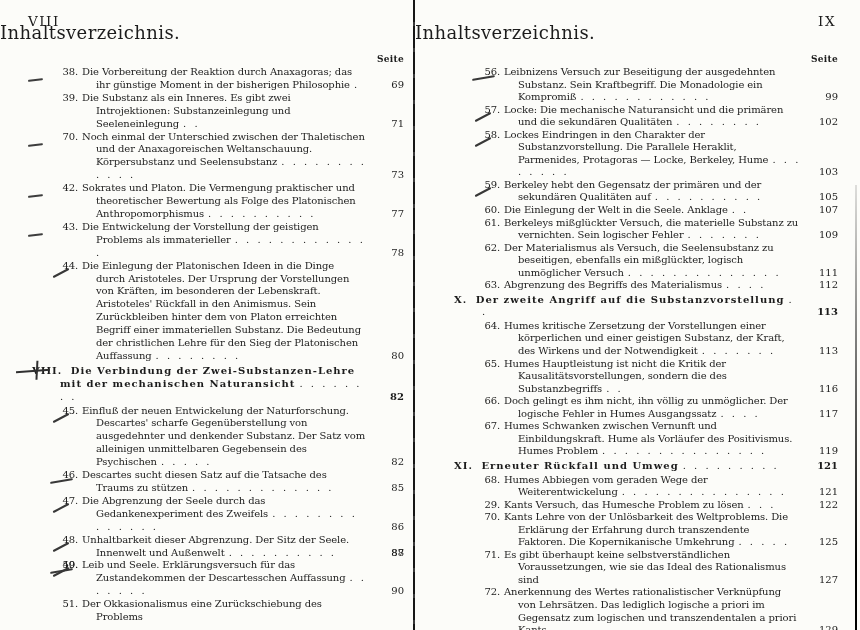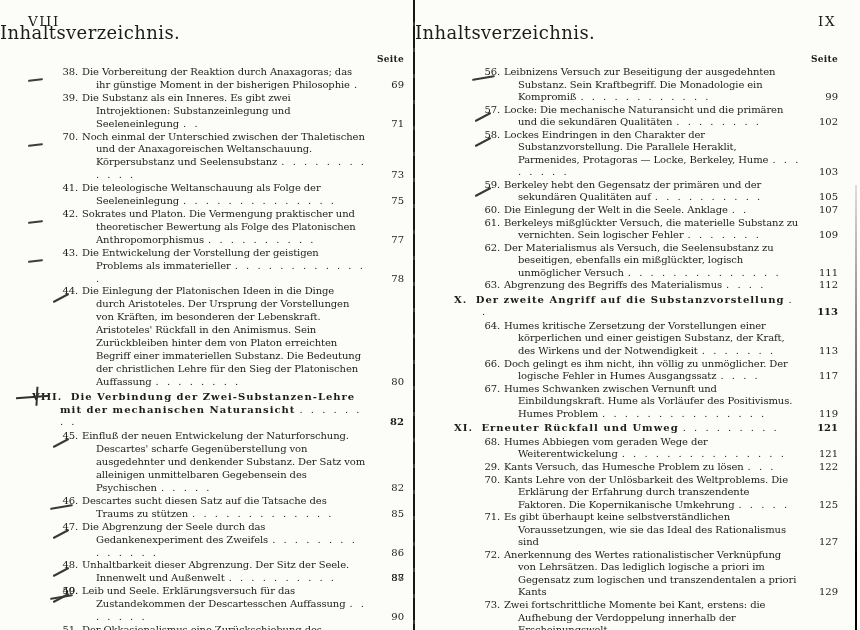--- a/index.html
+++ b/index.html
@@ -54,21 +54,20 @@
 <div class="page page-left">
   <div class="pagehead">
     <span class="folio">VIII</span>
     <span class="running-title">Inhaltsverzeichnis.</span>
   </div>
   <div class="seite">Seite</div>
   <div class="list" id="list-left">
       <div class="entry"><span class="mark mark-dash"></span><span class="num">38.</span><span class="txt">Die Vorbereitung der Reaktion durch Anaxagoras; das ihr günstige Moment in der bisherigen Philosophie</span><span class="dots">.</span><span class="pg">69</span></div>
       <div class="entry"><span class="num">39.</span><span class="txt">Die Substanz als ein Inneres. Es gibt zwei Introjektionen: Substanzeinlegung und Seeleneinlegung</span><span class="dots">. .</span><span class="pg">71</span></div>
       <div class="entry"><span class="mark mark-dash"></span><span class="num">70.</span><span class="txt">Noch einmal der Unterschied zwischen der Thaletischen und der Anaxagoreischen Weltanschauung. Körpersubstanz und Seelensubstanz</span><span class="dots">. . . . . . . . . . . .</span><span class="pg">73</span></div>
-      <div class="entry"><span class="num">41.</span><span class="txt">Die teleologische Weltanschauung als Folge der Seeleneinlegung</span><span class="dots">. . . . . . . . . . . . . .</span><span class="pg">75</span></div>
       <div class="entry"><span class="mark mark-dash"></span><span class="num">42.</span><span class="txt">Sokrates und Platon. Die Vermengung praktischer und theoretischer Bewertung als Folge des Platonischen Anthropomorphismus</span><span class="dots">. . . . . . . . . .</span><span class="pg">77</span></div>
       <div class="entry"><span class="mark mark-dash"></span><span class="num">43.</span><span class="txt">Die Entwickelung der Vorstellung der geistigen Problems als immaterieller</span><span class="dots">. . . . . . . . . . . . .</span><span class="pg">78</span></div>
       <div class="entry"><span class="mark mark-slash"></span><span class="num">44.</span><span class="txt">Die Einlegung der Platonischen Ideen in die Dinge durch Aristoteles. Der Ursprung der Vorstellungen von Kräften, im besonderen der Lebenskraft. Aristoteles' Rückfall in den Animismus. Sein Zurückbleiben hinter dem von Platon erreichten Begriff einer immateriellen Substanz. Die Bedeutung der christlichen Lehre für den Sieg der Platonischen Auffassung</span><span class="dots">. . . . . . . .</span><span class="pg">80</span></div>
       <div class="section"><span class="mark mark-cross"></span><span class="num">VIII.</span><span class="txt"> Die Verbindung der Zwei-Substanzen-Lehre mit der mechanischen Naturansicht</span><span class="dots">. . . . . . . .</span><span class="pg">82</span></div>
       <div class="entry"><span class="mark mark-slash"></span><span class="num">45.</span><span class="txt">Einfluß der neuen Entwickelung der Naturforschung. Descartes' scharfe Gegenüberstellung von ausgedehnter und denkender Substanz. Der Satz vom alleinigen unmittelbaren Gegebensein des Psychischen</span><span class="dots">. . . . .</span><span class="pg">82</span></div>
       <div class="entry"><span class="mark mark-underline"></span><span class="num">46.</span><span class="txt">Descartes sucht diesen Satz auf die Tatsache des Traums zu stützen</span><span class="dots">. . . . . . . . . . . . .</span><span class="pg">85</span></div>
       <div class="entry"><span class="mark mark-slash"></span><span class="num">47.</span><span class="txt">Die Abgrenzung der Seele durch das Gedankenexperiment des Zweifels</span><span class="dots">. . . . . . . . . . . . . .</span><span class="pg">86</span></div>
       <div class="entry"><span class="mark mark-slash"></span><span class="num">48.</span><span class="txt">Unhaltbarkeit dieser Abgrenzung. Der Sitz der Seele. Innenwelt und Außenwelt</span><span class="dots">. . . . . . . . . .</span><span class="pg">87</span></div>
       <div class="entry"><span class="mark mark-slash"></span><span class="num">49.</span><span class="pg">88</span></div>
       <div class="entry"><span class="mark mark-underline"></span><span class="num">50.</span><span class="txt">Leib und Seele. Erklärungsversuch für das Zustandekommen der Descartesschen Auffassung</span><span class="dots">. . . . . . .</span><span class="pg">90</span></div>
@@ -88,20 +87,21 @@
       <div class="entry"><span class="mark mark-underline"></span><span class="num">56.</span><span class="txt">Leibnizens Versuch zur Beseitigung der ausgedehnten Substanz. Sein Kraftbegriff. Die Monadologie ein Kompromiß</span><span class="dots">. . . . . . . . . . . .</span><span class="pg">99</span></div>
       <div class="entry"><span class="mark mark-slash"></span><span class="num">57.</span><span class="txt">Locke: Die mechanische Naturansicht und die primären und die sekundären Qualitäten</span><span class="dots">. . . . . . . .</span><span class="pg">102</span></div>
       <div class="entry"><span class="mark mark-slash"></span><span class="num">58.</span><span class="txt">Lockes Eindringen in den Charakter der Substanzvorstellung. Die Parallele Heraklit, Parmenides, Protagoras — Locke, Berkeley, Hume</span><span class="dots">. . . . . . . .</span><span class="pg">103</span></div>
       <div class="entry"><span class="mark mark-slash"></span><span class="num">59.</span><span class="txt">Berkeley hebt den Gegensatz der primären und der sekundären Qualitäten auf</span><span class="dots">. . . . . . . . . .</span><span class="pg">105</span></div>
       <div class="entry"><span class="num">60.</span><span class="txt">Die Einlegung der Welt in die Seele. Anklage</span><span class="dots">. .</span><span class="pg">107</span></div>
       <div class="entry"><span class="num">61.</span><span class="txt">Berkeleys mißglückter Versuch, die materielle Substanz zu vernichten. Sein logischer Fehler</span><span class="dots">. . . . . . .</span><span class="pg">109</span></div>
       <div class="entry"><span class="num">62.</span><span class="txt">Der Materialismus als Versuch, die Seelensubstanz zu beseitigen, ebenfalls ein mißglückter, logisch unmöglicher Versuch</span><span class="dots">. . . . . . . . . . . . . .</span><span class="pg">111</span></div>
       <div class="entry"><span class="num">63.</span><span class="txt">Abgrenzung des Begriffs des Materialismus</span><span class="dots">. . . .</span><span class="pg">112</span></div>
       <div class="section"><span class="num">X.</span><span class="txt"> Der zweite Angriff auf die Substanzvorstellung</span><span class="dots">. .</span><span class="pg">113</span></div>
       <div class="entry"><span class="num">64.</span><span class="txt">Humes kritische Zersetzung der Vorstellungen einer körperlichen und einer geistigen Substanz, der Kraft, des Wirkens und der Notwendigkeit</span><span class="dots">. . . . . . .</span><span class="pg">113</span></div>
+      <div class="entry"><span class="num">65.</span><span class="txt">Humes Hauptleistung ist nicht die Kritik der Kausalitätsvorstellungen, sondern die des Substanzbegriffs</span><span class="dots">. .</span><span class="pg">116</span></div>
       <div class="entry"><span class="num">66.</span><span class="txt">Doch gelingt es ihm nicht, ihn völlig zu unmöglicher. Der logische Fehler in Humes Ausgangssatz</span><span class="dots">. . . .</span><span class="pg">117</span></div>
       <div class="entry"><span class="num">67.</span><span class="txt">Humes Schwanken zwischen Vernunft und Einbildungskraft. Hume als Vorläufer des Positivismus. Humes Problem</span><span class="dots">. . . . . . . . . . . . . . .</span><span class="pg">119</span></div>
       <div class="section"><span class="num">XI.</span><span class="txt"> Erneuter Rückfall und Umweg</span><span class="dots">. . . . . . . . .</span><span class="pg">121</span></div>
       <div class="entry"><span class="num">68.</span><span class="txt">Humes Abbiegen vom geraden Wege der Weiterentwickelung</span><span class="dots">. . . . . . . . . . . . . . .</span><span class="pg">121</span></div>
       <div class="entry"><span class="num">29.</span><span class="txt">Kants Versuch, das Humesche Problem zu lösen</span><span class="dots">. . .</span><span class="pg">122</span></div>
       <div class="entry"><span class="num">70.</span><span class="txt">Kants Lehre von der Unlösbarkeit des Weltproblems. Die Erklärung der Erfahrung durch transzendente Faktoren. Die Kopernikanische Umkehrung</span><span class="dots">. . . . .</span><span class="pg">125</span></div>
       <div class="entry"><span class="num">71.</span><span class="txt">Es gibt überhaupt keine selbstverständlichen Voraussetzungen, wie sie das Ideal des Rationalismus sind</span><span class="pg">127</span></div>
       <div class="entry"><span class="num">72.</span><span class="txt">Anerkennung des Wertes rationalistischer Verknüpfung von Lehrsätzen. Das lediglich logische a priori im Gegensatz zum logischen und transzendentalen a priori Kants</span><span class="pg">129</span></div>
       <div class="entry"><span class="num">73.</span><span class="txt">Zwei fortschrittliche Momente bei Kant, erstens: die Aufhebung der Verdoppelung innerhalb der Erscheinungswelt</span></div>
     </div>

